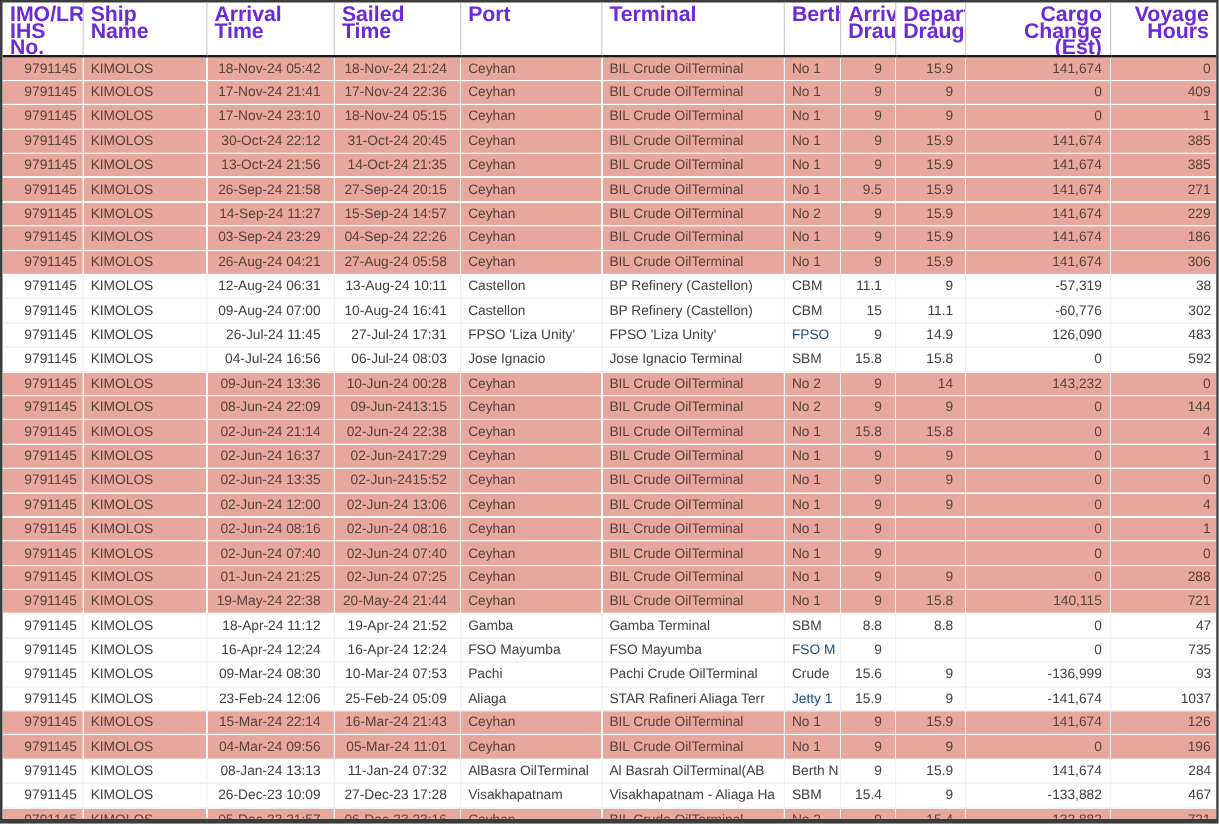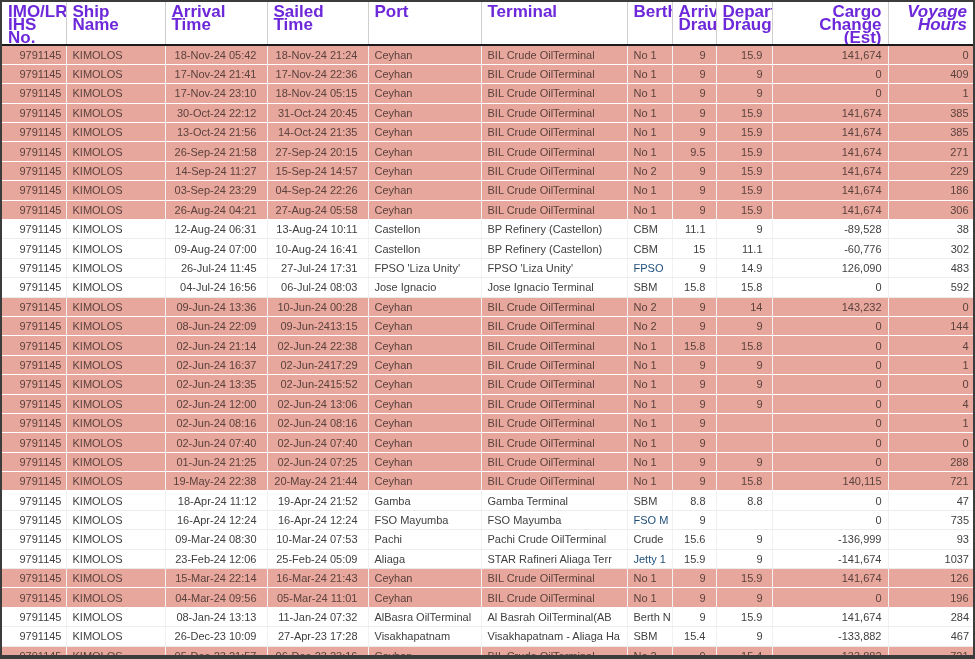--- a/index.html
+++ b/index.html
@@ -12,21 +12,21 @@
   th,td{
     overflow:hidden;white-space:nowrap;box-sizing:border-box;
     font-size:11px;padding:0 6px;vertical-align:middle;
   }
   thead th{
     font-size:17px;font-weight:bold;color:#6d28d9;text-align:left;
     white-space:pre-line;vertical-align:top;padding-top:3px;height:31px;
     line-height:13px;border-bottom:2.5px solid #1a1a1a;background:#fff;
     border-right:1px solid #cfcfcf;
   }
-  thead th:last-child{border-right:none;font-style:italic;}
+  thead th:last-child{border-right:none;}
   tbody td{height:19.4px;color:#404040;border-right:1px solid rgba(0,0,0,0.055);border-bottom:1px solid #ececec;}
   tbody td:last-child{border-right:none;}
   tr.pink td{background:#E8A79C;color:#5A423D;border-bottom:1px solid rgba(255,255,255,0.55);border-right:1px solid rgba(0,0,0,0.05);}
   .al-r{text-align:right;}
   .al-l{text-align:left;}
   td.c-imo,th.h-imo{padding-right:4px;}
   td.c-arrival,td.c-sailed{padding-right:10px;}
   td.c-arrival_draught{padding-right:10px;}
   td.c-departure_draught{padding-right:9px;}
   td.c-cargo_change{padding-right:6px;}
@@ -194,21 +194,21 @@
         <tr>
       <td class="al-r c-imo">9791145</td>
       <td class="al-l c-ship">KIMOLOS</td>
       <td class="al-r c-arrival">12-Aug-24 06:31</td>
       <td class="al-r c-sailed">13-Aug-24 10:11</td>
       <td class="al-l c-port">Castellon</td>
       <td class="al-l c-terminal">BP Refinery (Castellon)</td>
       <td class="al-l c-berth">CBM</td>
       <td class="al-r c-arrival_draught">11.1</td>
       <td class="al-r c-departure_draught">9</td>
-      <td class="al-r c-cargo_change">-89,528</td>
+      <td class="al-r c-cargo_change">-57,319</td>
       <td class="al-r c-voyage_hours">38</td>
     </tr>
         <tr>
       <td class="al-r c-imo">9791145</td>
       <td class="al-l c-ship">KIMOLOS</td>
       <td class="al-r c-arrival">09-Aug-24 07:00</td>
       <td class="al-r c-sailed">10-Aug-24 16:41</td>
       <td class="al-l c-port">Castellon</td>
       <td class="al-l c-terminal">BP Refinery (Castellon)</td>
       <td class="al-l c-berth">CBM</td>
@@ -461,21 +461,21 @@
       <td class="al-l c-berth">Berth N</td>
       <td class="al-r c-arrival_draught">9</td>
       <td class="al-r c-departure_draught">15.9</td>
       <td class="al-r c-cargo_change">141,674</td>
       <td class="al-r c-voyage_hours">284</td>
     </tr>
         <tr>
       <td class="al-r c-imo">9791145</td>
       <td class="al-l c-ship">KIMOLOS</td>
       <td class="al-r c-arrival">26-Dec-23 10:09</td>
-      <td class="al-r c-sailed">27-Apr-23 17:28</td>
+      <td class="al-r c-sailed">27-Dec-23 17:28</td>
       <td class="al-l c-port">Visakhapatnam</td>
       <td class="al-l c-terminal">Visakhapatnam - Aliaga Ha</td>
       <td class="al-l c-berth">SBM</td>
       <td class="al-r c-arrival_draught">15.4</td>
       <td class="al-r c-departure_draught">9</td>
       <td class="al-r c-cargo_change">-133,882</td>
       <td class="al-r c-voyage_hours">467</td>
     </tr>
         <tr class="pink">
       <td class="al-r c-imo">9791145</td>

